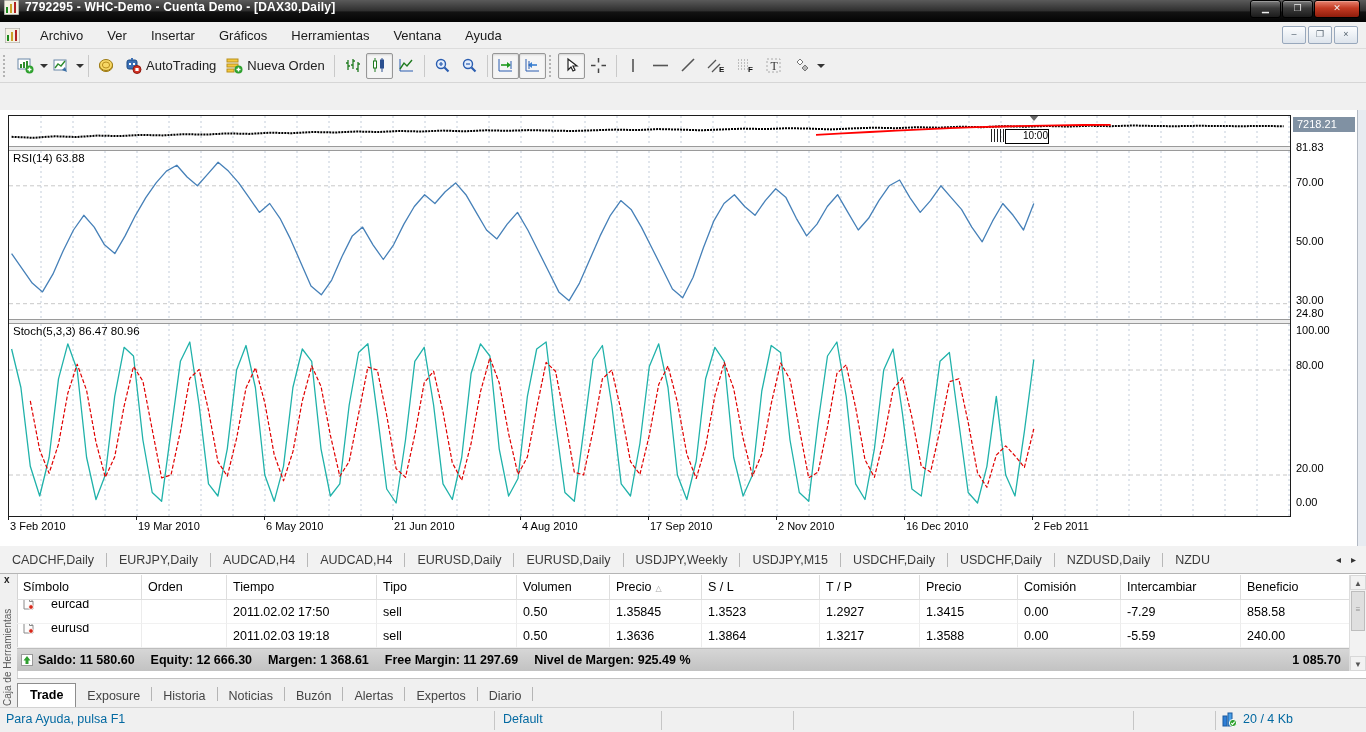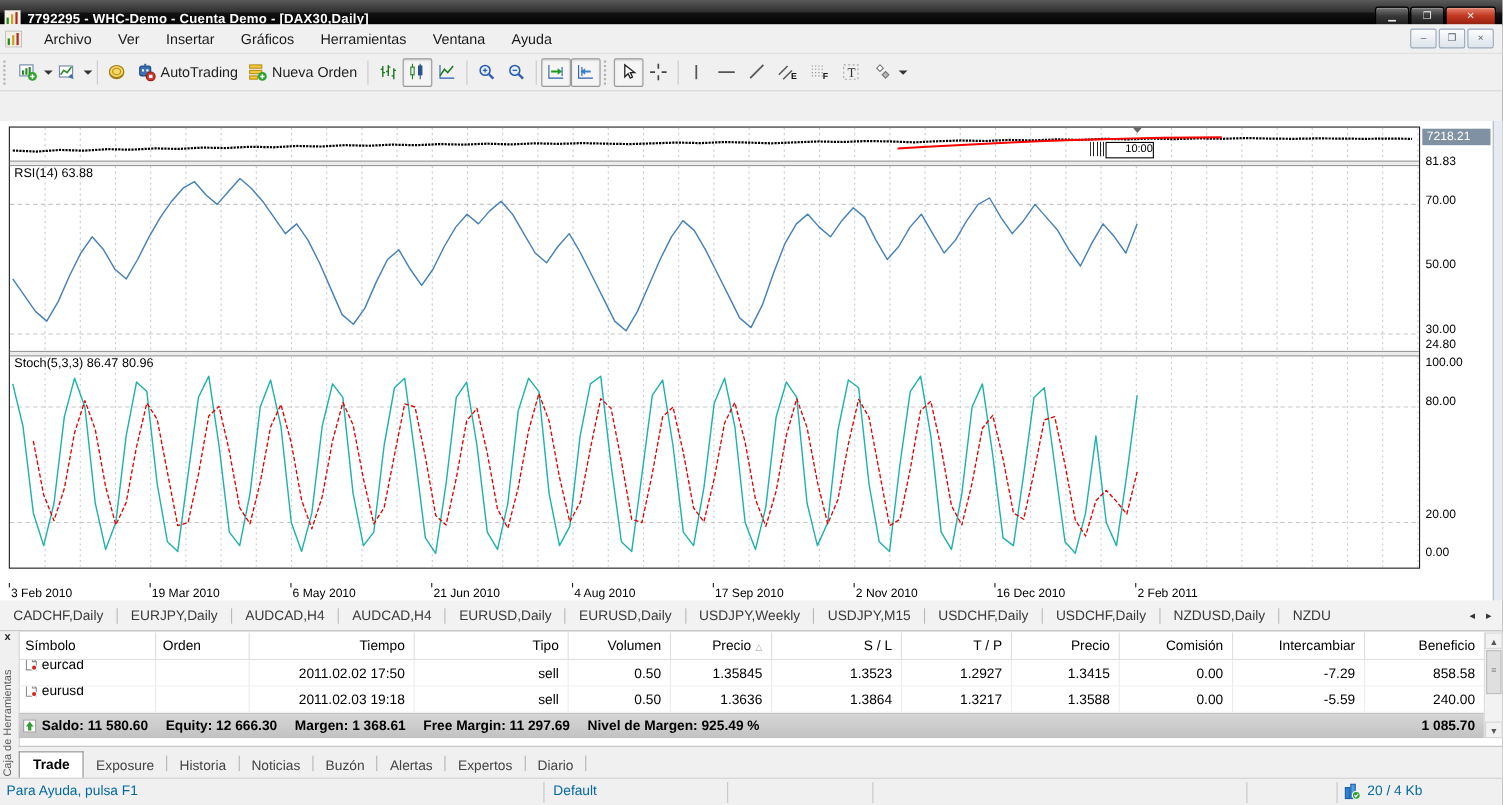--- a/index.html
+++ b/index.html
@@ -2,21 +2,21 @@
 <html><head>
 <meta charset="utf-8">
 <style>
   html,body{margin:0;padding:0;background:#888;}
   .app{position:relative;width:1366px;height:732px;overflow:hidden;
        font-family:"Liberation Sans",sans-serif;background:#f0f0f0;
        -webkit-user-select:none;user-select:none;}
   
   .titlebar{position:absolute;left:0;top:0;width:1366px;height:24px;
     background:linear-gradient(#5a5a5a,#2f2f2f 45%,#121212 50%,#000);
-    display:flex;align-items:flex-end;color:#fff;}
+    display:flex;align-items:flex-start;color:#fff;}
   .titlebar .app-ico{margin:0 6px 0 4px;display:flex;}
   .titlebar .t-text{font-size:12px;font-weight:bold;letter-spacing:.2px;}
   .win-btns{margin-left:auto;display:flex;gap:1px;padding-right:6px;}
   .wbtn{width:29px;height:16px;border:1px solid #000;border-radius:3px;
     background:linear-gradient(#7b7b7b,#3a3a3a 45%,#1c1c1c);color:#eee;
     font-size:9px;line-height:14px;text-align:center;box-shadow:inset 0 1px 0 rgba(255,255,255,.25);}
   .wbtn.close{width:44px;background:linear-gradient(#e8836f,#c33a22 45%,#8f1d0c);}
   
   .menubar{position:absolute;left:0;top:22px;width:1366px;height:26px;background:#f0f0f0;
     border-bottom:1px solid #dcdcdc;display:flex;align-items:center;font-size:13px;color:#1a1a1a;}
@@ -52,44 +52,44 @@
   .marker-bars{position:absolute;left:982px;top:13px;width:13px;height:13px;z-index:4;
     background:repeating-linear-gradient(90deg,#222 0 1px,transparent 1px 3px);}
   .marker-tri{position:absolute;left:1020px;top:-1px;width:0;height:0;z-index:4;
     border-left:5px solid transparent;border-right:5px solid transparent;border-top:6px solid #666;}
   .scale-col{position:absolute;left:1293px;top:0;width:64px;height:436px;font-size:11px;color:#000;}
   .scale-lbl{position:absolute;left:3px;white-space:nowrap;}
   .price-box{position:absolute;left:0px;top:7px;width:62px;height:15px;background:#8091a3;color:#fff;
     font-size:11px;line-height:15px;text-align:left;padding-left:4px;box-sizing:border-box;}
   .chart-scroll{position:absolute;left:1357px;top:0;width:9px;height:436px;background:#e7ebf1;border-left:1px solid #b2b9c3;}
   .date-axis{position:absolute;left:8px;top:408px;width:1281px;height:24px;font-size:11px;color:#000;}
-  .date-lbl{position:absolute;top:16px;padding-left:2px;white-space:nowrap;text-align:center;}
+  .date-lbl{position:absolute;top:2px;padding-left:2px;white-space:nowrap;text-align:center;}
   .date-lbl::before{content:"";position:absolute;left:0;top:-4px;width:1px;height:4px;background:#1c1c1c;}
   
   .chart-tabs{position:absolute;left:0;top:546px;width:1366px;height:27px;background:#f2f2f2;
     border-bottom:1px solid #cfcfcf;display:flex;align-items:center;font-size:12.5px;color:#3a3a3a;}
   .ctab{padding:4px 12px;white-space:nowrap;}
   .ctab-sep{width:1px;height:14px;background:#b8b8b8;}
   .ctab-arrows{margin-left:auto;display:flex;gap:10px;padding:0 10px;color:#333;font-size:10px;}
   
   .terminal{position:absolute;left:0;top:573px;width:1366px;height:134px;background:#fff;border-top:1px solid #b5b5b5;}
   .term-side{position:absolute;left:0;top:0;width:17px;height:134px;background:#f0f0f0;border-right:1px solid #d4d4d4;}
   .term-side .xbtn{position:absolute;top:0px;left:4px;font-size:10px;font-weight:bold;color:#222;}
   .side-label{position:absolute;left:2px;top:12px;height:120px;writing-mode:vertical-rl;transform:rotate(180deg);
     font-size:10px;color:#5a5a5a;white-space:nowrap;}
   .term-body{position:absolute;left:17px;top:1px;width:1332px;}
   .trow{display:grid;grid-template-columns:124px 85px 150px 140px 93px 92px 118px 100px 98px 103px 120px 109px;
     font-size:12.5px;color:#000;}
   .trow .c{height:24px;line-height:24px;padding:0 8px 16px 6px;border-left:1px solid #ececec;
     overflow:hidden;white-space:nowrap;box-sizing:border-box;}
   .trow .c:first-child{border-left:none;}
-  .trow .r{text-align:right;}
+  .trow .r{}
   .thead .c{border-left:1px solid #dedede;border-bottom:1px solid #dedede;height:25px;line-height:25px;}
   .tdata .c{border-bottom:1px solid #f1f1f1;}
-  .sym{display:flex;align-items:center;gap:4px;}
+  .sym{display:flex;align-items:center;gap:17px;}
   .sort-ico{font-size:8px;color:#a8a8a8;margin-left:4px;}
   .balance{display:flex;align-items:center;height:23px;background:linear-gradient(#d6d6d6,#c2c2c2);
     font-size:12.5px;font-weight:bold;color:#000;padding:0 8px 0 4px;box-sizing:border-box;border-top:1px solid #bdbdbd;}
   .balance .bal-item{margin-right:16px;white-space:nowrap;}
   .balance .bal-total{margin-left:auto;}
   .term-scroll{position:absolute;right:0;top:1px;width:16px;height:96px;background:#f2f2f2;border-left:1px solid #ddd;}
   .ts-btn{height:15px;text-align:center;font-size:8px;line-height:15px;color:#555;background:#f2f2f2;border:1px solid #d8d8d8;box-sizing:border-box;}
   .ts-thumb{height:38px;margin:1px;background:#dfdfdf;border:1px solid #bdbdbd;text-align:center;font-size:8px;color:#909090;line-height:36px;}
   .ts-down{position:absolute;bottom:0;width:100%;}
   .term-tabs{position:absolute;left:17px;right:0;bottom:0;height:29px;background:#f0f0f0;border-top:1px solid #c2c2c2;

